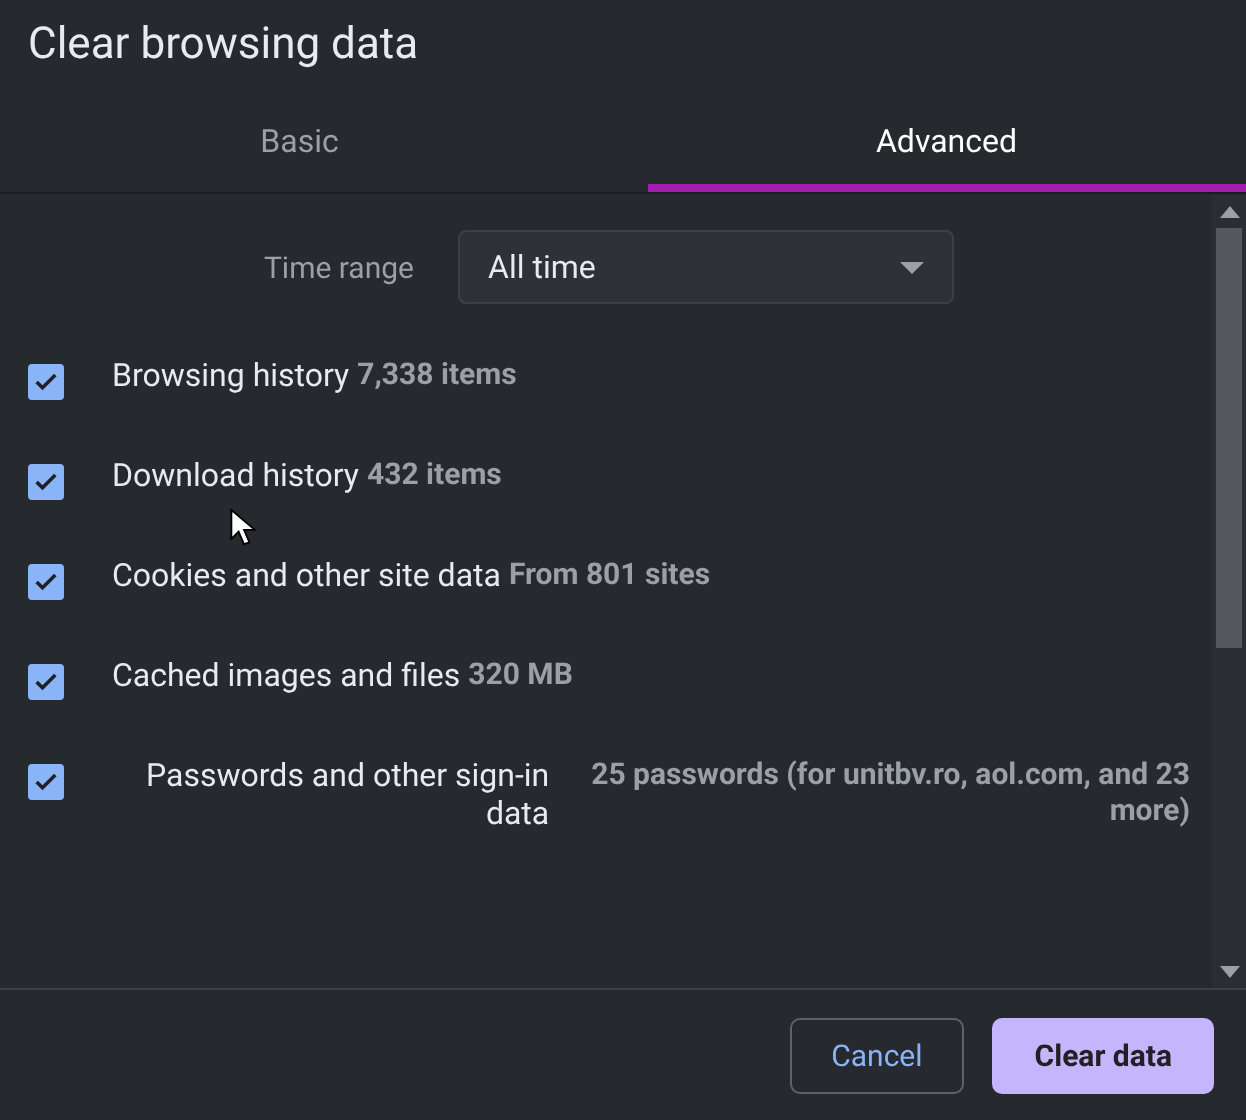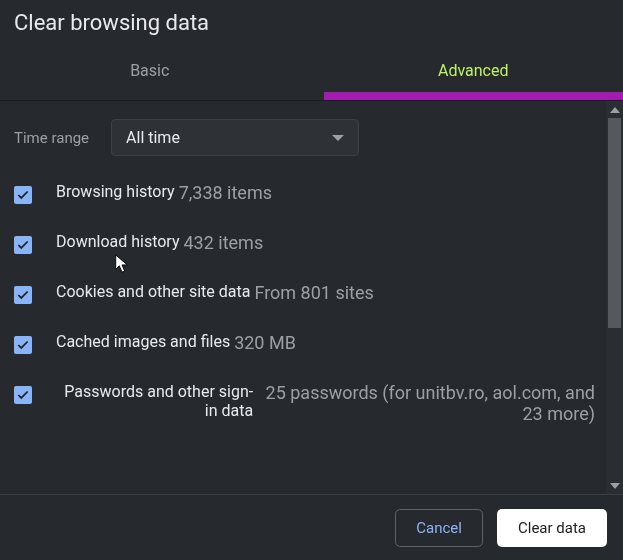--- a/index.html
+++ b/index.html
@@ -30,40 +30,41 @@
   .tab {
     flex: 1;
     text-align: center;
     padding: 10px 0 12px 0;
     font-size: 16px;
     cursor: pointer;
     border-bottom: 2px solid transparent;
     color: #9aa0a6;
   }
   .tab.active {
-    color: #bef264;
-    border-bottom: 8px solid #a21caf;
+    color: #ffffff;
+    border-bottom: 4px solid #a21caf;
   }
   .content-wrap {
     flex: 1;
     position: relative;
     overflow: hidden;
     border-top: 1px solid #1a1c1f;
   }
   .content {
     position: absolute;
     inset: 0 18px 0 0;
     overflow: hidden;
     padding: 18px 10px 0 14px;
   }
   .range-row {
     display: flex;
     align-items: center;
     gap: 22px;
     margin-bottom: 26px;
+    justify-content: center;
   }
   .range-label {
     font-size: 15px;
     color: #9aa0a6;
   }
   .select {
     background: #2e3135;
     border: 1px solid #3c4043;
     border-radius: 4px;
     padding: 8px 14px;
@@ -96,21 +97,21 @@
     display: flex;
     align-items: center;
     justify-content: center;
     cursor: pointer;
     margin-top: 4px;
     flex-shrink: 0;
   }
   .checkbox svg { width: 14px; height: 14px; }
   .item-text { display: flex; flex-direction: row; gap: 4px; text-align: right; }
   .item-label { font-size: 16px; color: #e8eaed; }
-  .item-sub { font-size: 18px; color: #9aa0a6; }
+  .item-sub { font-size: 15px; color: #9aa0a6; font-weight: bold; }
 
   .scrollbar-track {
     position: absolute;
     right: 0;
     top: 0;
     bottom: 0;
     width: 17px;
     background: #2a2d31;
     display: flex;
     flex-direction: column;
@@ -162,23 +163,23 @@
     cursor: pointer;
     border: 1px solid transparent;
   }
   .btn.secondary {
     background: transparent;
     border: 1px solid #5f6368;
     color: #8ab4f8;
     text-align: center;
   }
   .btn.primary {
-    background: #ffffff;
+    background: #c4b5fd;
     color: #202124;
-    font-weight: 400;
+    font-weight: 700;
   }
 
   .cursor {
     position: absolute;
     left: 113px;
     top: 253px;
     width: 18px;
     height: 22px;
     pointer-events: none;
     z-index: 50;

